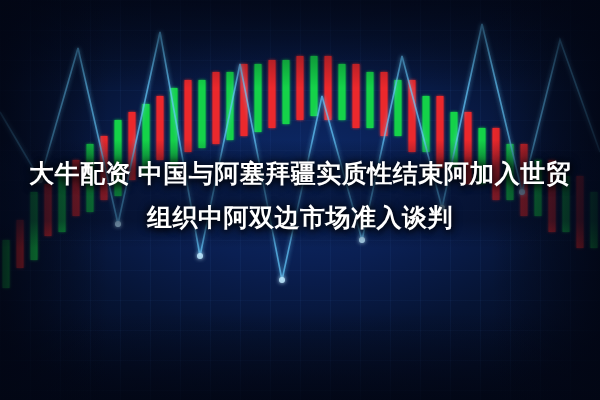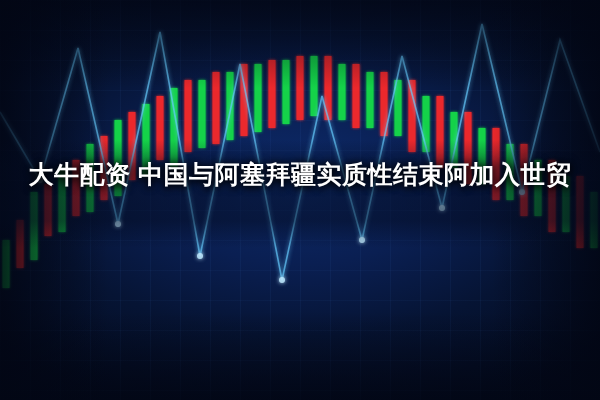--- a/index.html
+++ b/index.html
@@ -6,21 +6,21 @@
     margin: 0;
     padding: 0;
     background: #000;
   }
   #stage {
     position: relative;
     width: 600px;
     height: 400px;
     overflow: hidden;
     background: #ec4899;
-    font-family: Liberation Sans, sans-serif;
+    font-family: Liberation Serif, serif;
   }
   
   #bg-gradient {
     position: absolute;
     inset: 0;
     background:
       radial-gradient(ellipse 70% 60% at 50% 45%, #0d2b6b 0%, #0a1f52 35%, #061434 65%, #030b1f 100%);
   }
   #bg-vignette {
     position: absolute;
@@ -195,15 +195,16 @@
         <circle cx="442" cy="208" r="3" fill="#bfe9ff" opacity="0.9" filter="url(#glowLine)"></circle>
         <circle cx="522" cy="192" r="3" fill="#bfe9ff" opacity="0.9" filter="url(#glowLine)"></circle>
       </g>
   </svg>
 
   <div id="bg-vignette"></div>
   <div id="text-scrim"></div>
 
   <div id="headline">
     <span class="line">大牛配资 中国与阿塞拜疆实质性结束阿加入世贸</span>
+    <span class="line">组织中阿双边市场准入谈判</span>
   </div>
 
 </div>
 
 </body></html>

